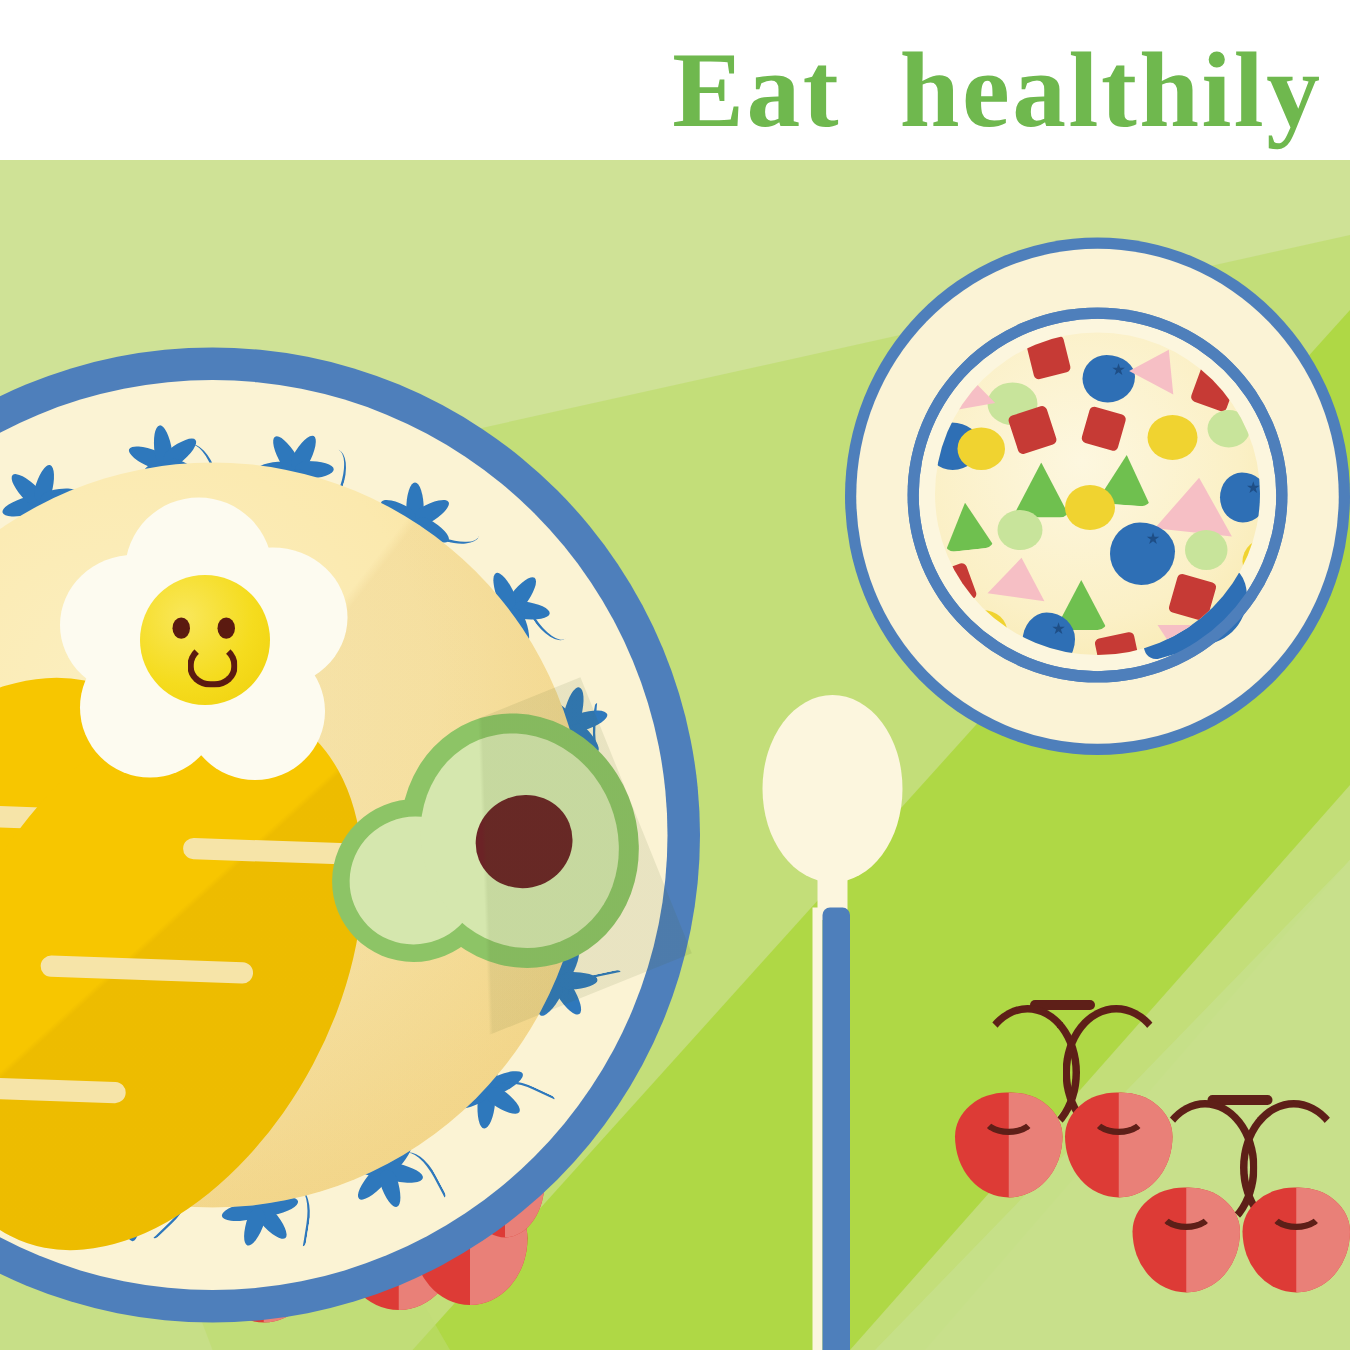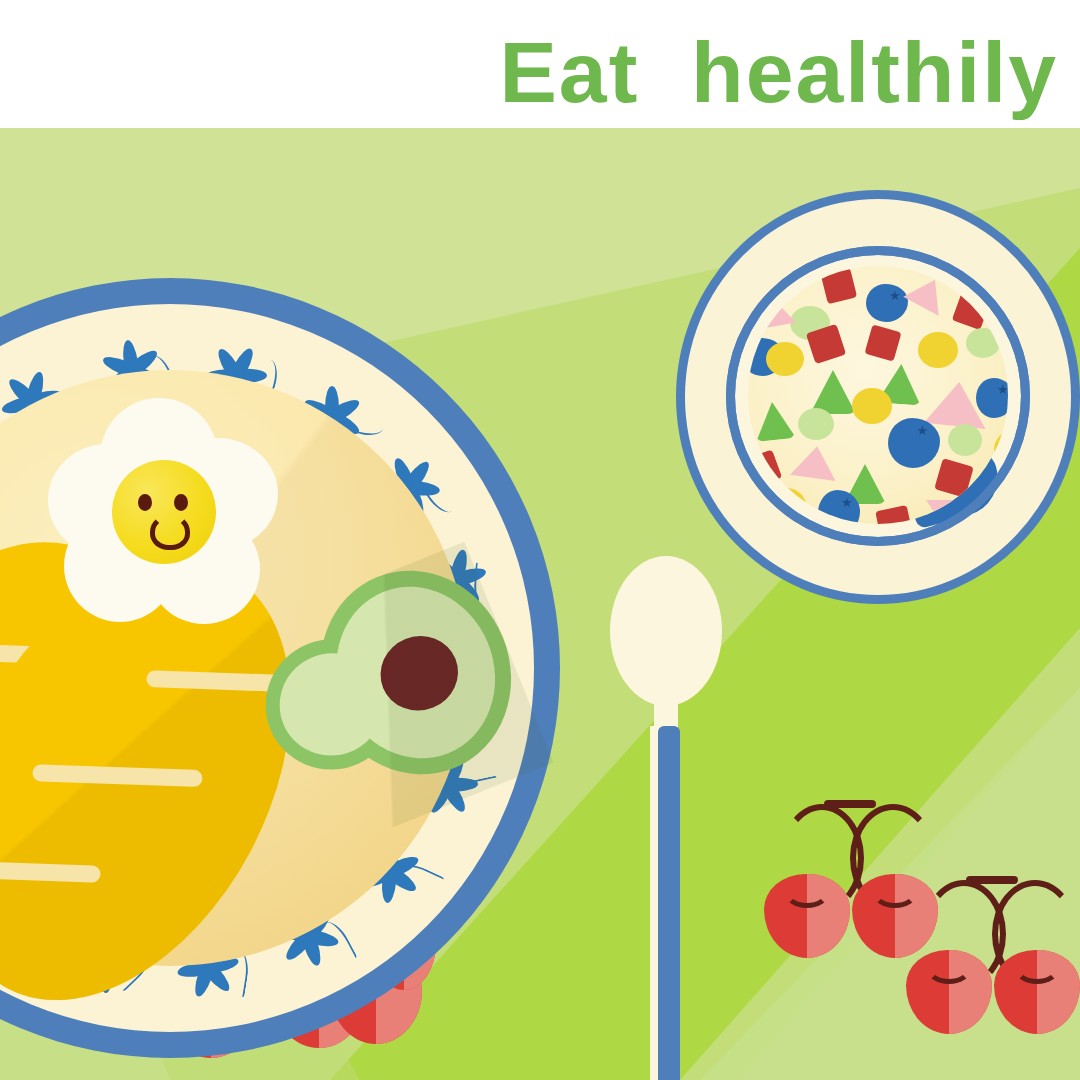--- a/index.html
+++ b/index.html
@@ -2,21 +2,21 @@
 <html><head>
 <meta charset="utf-8">
 <style>
   html,body{margin:0;padding:0;background:#fff;}
   body{width:1080px;height:1080px;overflow:hidden;font-family:"Liberation Sans",sans-serif;}
   #poster{position:relative;width:1080px;height:1080px;overflow:hidden;background:#ffffff;}
 
   
   .header{position:absolute;left:0;top:0;width:1080px;height:128px;background:#ffffff;z-index:40;}
   .header-title{position:absolute;right:22px;top:24px;font-size:86px;line-height:96px;font-weight:bold;
-     color:#6FB84E;letter-spacing:2px;white-space:pre;font-family:Liberation Sans, sans-serif;}
+     color:#6FB84E;letter-spacing:2px;white-space:pre;font-family:Liberation Serif, serif;}
 
   
   .stage{position:absolute;left:0;top:128px;width:1080px;height:952px;overflow:hidden;background:#CFE296;}
   .bg-lime{position:absolute;left:0;top:0;width:1080px;height:952px;}
 
   
   .plate{position:absolute;left:-220px;top:150px;width:780px;height:780px;border-radius:50%;
         background:#4E7FBB;z-index:10;}
   .plate-rim{position:absolute;left:26px;top:26px;right:26px;bottom:26px;border-radius:50%;
         background:#FBF3D4;overflow:hidden;}

